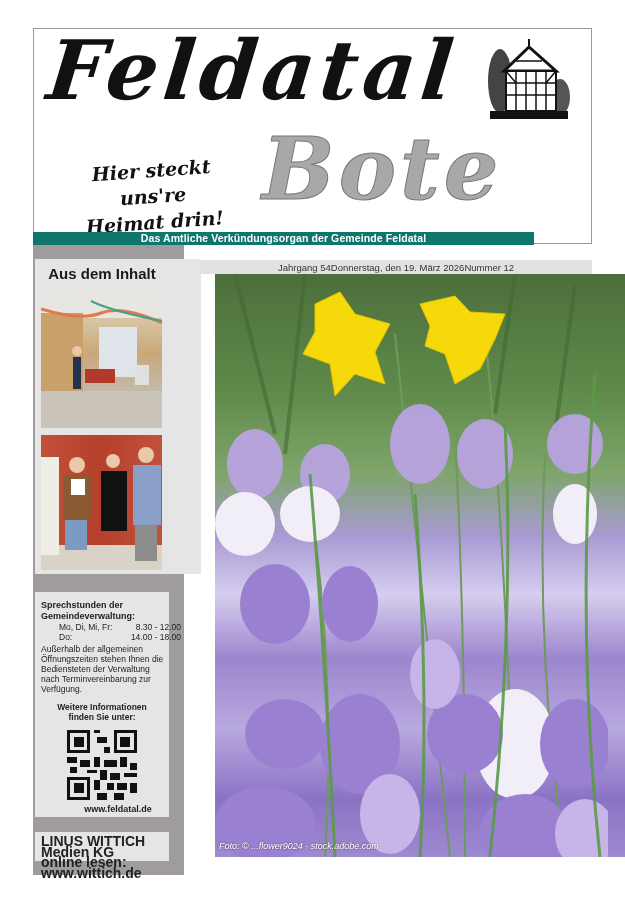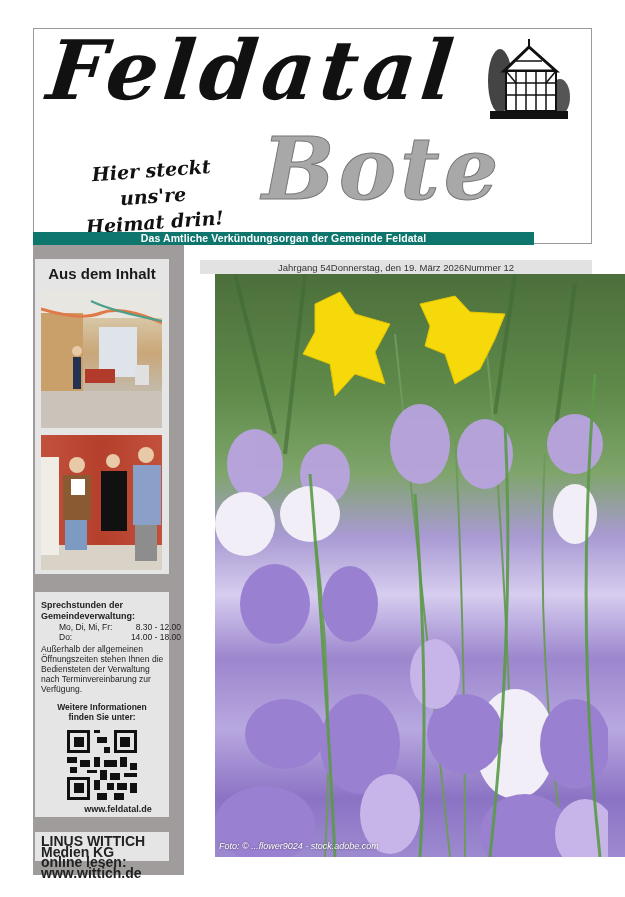--- a/index.html
+++ b/index.html
@@ -6,21 +6,21 @@
   body{width:625px;height:897px;position:relative;overflow:hidden;font-family:"Liberation Sans",sans-serif;color:#222;}
   .masthead{position:absolute;left:33px;top:28px;width:559px;height:216px;border:1px solid #9a9a9a;box-sizing:border-box;background:#fff;}
   .title-feldatal{position:absolute;left:14px;top:-8px;font-family:"DejaVu Serif",serif;font-style:italic;font-weight:bold;font-size:82px;letter-spacing:5px;color:#111;transform:skewX(-6deg);line-height:1.2;}
   .title-bote{position:absolute;left:228px;top:88px;font-family:"DejaVu Serif",serif;font-style:italic;font-weight:bold;font-size:86px;color:#a8a8a8;letter-spacing:4px;line-height:1.2;-webkit-text-stroke:1px #777;}
   .slogan{position:absolute;left:34px;top:128px;font-family:"DejaVu Serif",serif;font-style:italic;font-weight:bold;font-size:19px;color:#111;line-height:26px;transform:rotate(-4deg);text-align:center;width:170px;}
   .house{position:absolute;left:452px;top:8px;width:86px;height:86px;}
   .tagline-bar{position:absolute;left:33px;top:232px;width:501px;height:13px;background:#0f766e;color:#fff;font-size:10.5px;font-weight:bold;text-align:center;line-height:13px;letter-spacing:0.1px;}
 
   .sidebar{position:absolute;left:33px;top:245px;width:151px;height:630px;background:#9f9c9b;}
   .panel{position:absolute;left:2px;width:134px;background:#e5e5e5;}
-  .inhalt{top:14px;height:315px;}
+  .inhalt{top:14px;height:315px;padding-left:32px;}
   .inhalt h2{margin:0;position:absolute;top:6px;left:0;width:134px;text-align:center;font-size:15px;font-weight:bold;color:#1a1a1a;}
   .photo1{position:absolute;left:6px;top:32px;width:121px;height:137px;background:linear-gradient(180deg,#e8e6e0 0%,#e8e6e0 20%,#d7c6a6 20%,#caa778 45%,#c4b8a6 70%,#c9c3b9 100%);overflow:hidden;}
   .photo2{position:absolute;left:6px;top:176px;width:121px;height:135px;background:linear-gradient(90deg,#c2513c 0%,#b5402c 50%,#c2513c 100%);overflow:hidden;}
   .hours{top:347px;height:225px;font-size:8.5px;line-height:10px;color:#222;}
   .hours .h-title{position:absolute;left:6px;top:8px;font-weight:bold;font-size:9px;line-height:10.5px;width:125px;}
   .hours .row{position:absolute;left:24px;width:122px;display:flex;justify-content:space-between;align-items:flex-end;}
   .hours .note{position:absolute;left:6px;top:52px;width:124px;}
   .hours .more{position:absolute;left:0;top:110px;width:134px;text-align:center;font-weight:bold;}
   .qr{position:absolute;left:32px;top:138px;width:70px;height:70px;}
   .hours .url{position:absolute;left:16px;top:212px;width:134px;text-align:center;font-weight:bold;font-size:9px;}

